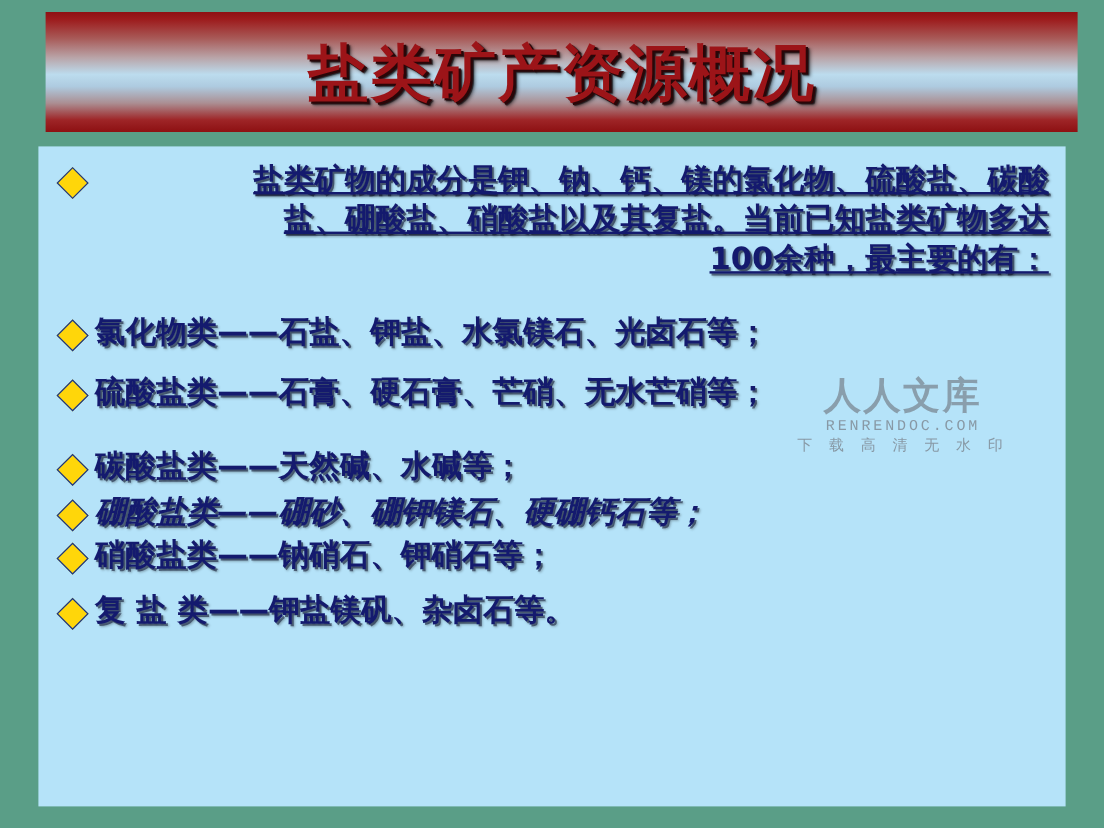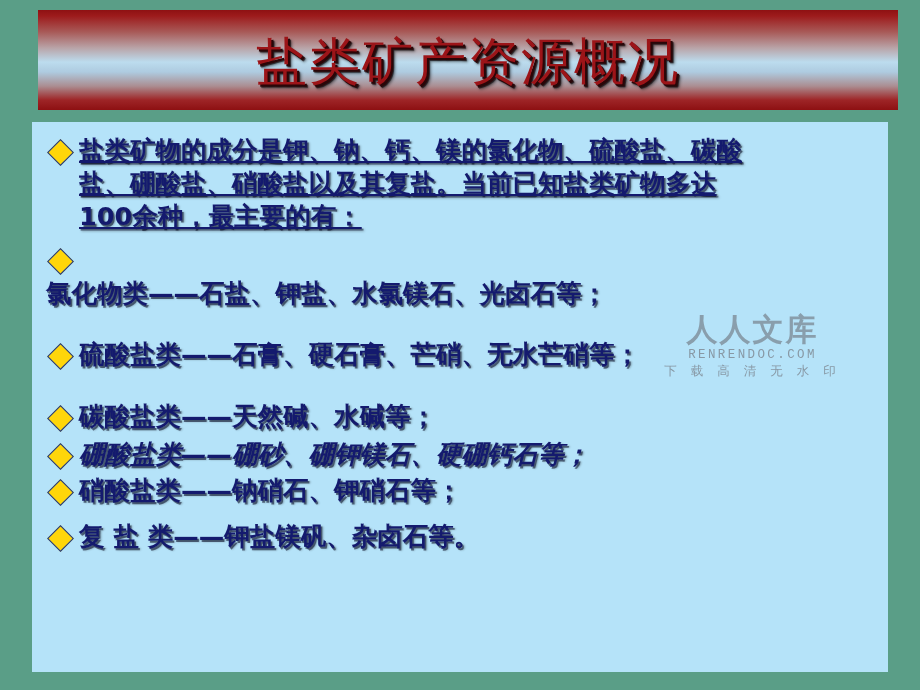--- a/index.html
+++ b/index.html
@@ -45,21 +45,21 @@
       #8d1012 100%
     );
     display: flex;
     align-items: center;
     justify-content: center;
     box-sizing: border-box;
   }
 
   #title-text {
     font-family: "DejaVu Serif", "Liberation Serif", serif;
-    font-weight: normal;
+    font-weight: bold;
     font-size: 51px;
     line-height: 1;
     letter-spacing: 2px;
     color: #9c1418;
     text-shadow:
       2px 2px 0 #2a0608,
       3px 3px 1px rgba(10,3,4,0.75),
       4px 4px 3px rgba(0,0,0,0.45);
     white-space: nowrap;
     margin-top: 2px;
@@ -147,21 +147,21 @@
     font-family: "DejaVu Sans", "Liberation Sans", sans-serif;
     font-weight: bold;
     font-size: 25.5px;
     line-height: 33px;
     color: #141a6e;
     text-shadow: 1.6px 1.6px 0 rgba(10,12,40,0.55),
                  2.4px 2.4px 2px rgba(0,0,0,0.28);
     word-break: break-all;
   }
 
-  .bullet-text.underlined { text-decoration: underline; text-underline-offset: 2px; }
+  .bullet-text.underlined { text-decoration: underline; text-underline-offset: 2px; text-align: right; }
 
   .para-line { display: block; }
 </style>
 </head>
 <body>
 
 <div id="slide">
 
   <div id="title-banner">
     <div id="title-text">盐类矿产资源概况</div>
@@ -171,28 +171,28 @@
 
     <div class="bullet-row">
       <span class="bullet-marker"></span>
       <span class="bullet-text underlined">
         <span class="para-line">盐类矿物的成分是钾、钠、钙、镁的氯化物、硫酸盐、碳酸</span>
         <span class="para-line">盐、硼酸盐、硝酸盐以及其复盐。当前已知盐类矿物多达</span>
         <span class="para-line">100余种，最主要的有：</span>
       </span>
     </div>
 
-    <div class="bullet-row" style="margin-top:10px;flex-direction:column;">
+    <div class="bullet-row" style="margin-top:28px;">
       <span class="bullet-marker"></span>
       <span class="bullet-text">
         <span class="para-line">氯化物类——石盐、钾盐、水氯镁石、光卤石等；</span>
       </span>
     </div>
 
-    <div class="bullet-row" style="margin-top:28px;">
+    <div class="bullet-row" style="margin-top:16px;">
       <span class="bullet-marker"></span>
       <span class="bullet-text">
         <span class="para-line">硫酸盐类——石膏、硬石膏、芒硝、无水芒硝等；</span>
       </span>
     </div>
 
     <div class="bullet-row" style="margin-top:28px;">
       <span class="bullet-marker"></span>
       <span class="bullet-text">
         <span class="para-line">碳酸盐类——天然碱、水碱等；</span>

